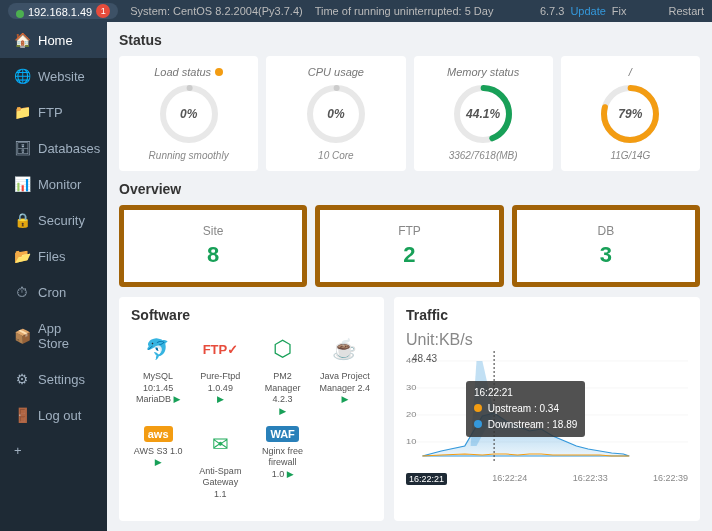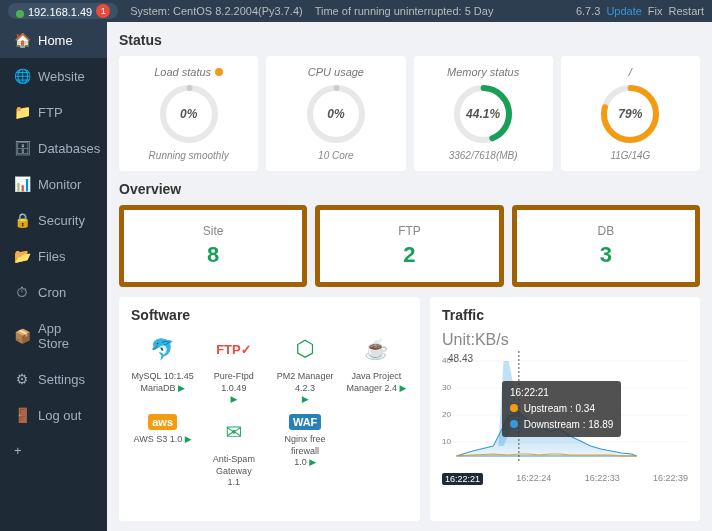--- a/index.html
+++ b/index.html
@@ -36,21 +36,21 @@
       width: 14px; height: 14px;
       font-size: 9px;
       color: #fff;
       display: flex; align-items: center; justify-content: center;
     }
     .top-bar .sys-info { display: flex; gap: 12px; color: #bbb; font-size: 11px; }
     .top-bar .right-actions { margin-left: auto; display: flex; gap: 6px; font-size: 11px; }
     .top-bar .right-actions .version { color: #bbb; }
     .top-bar .right-actions .update { color: #3498db; cursor: pointer; }
     .top-bar .right-actions .fix { color: #bbb; cursor: pointer; }
-    .top-bar .right-actions .restart { color: #bbb; cursor: pointer; }
+    .top-bar .right-actions .restart { color: #bbb; cursor: pointer; margin-left: 36px; }
 
     .main-container { display: flex; flex: 1; overflow: hidden; }
 
     .sidebar {
       width: 107px;
       background: #1e2a35;
       display: flex;
       flex-direction: column;
       flex-shrink: 0;
       overflow-y: auto;
@@ -182,21 +182,21 @@
       color: #555;
       text-align: center;
       line-height: 1.3;
     }
 
     
     .traffic-panel {
       background: #fff;
       border-radius: 4px;
       padding: 10px 12px;
-      width: 270px;
+      width: 306px;
       flex-shrink: 0;
       position: relative;
     }
     .traffic-unit { font-size: 16px; color: #888; margin-bottom: 2px; }
     .traffic-chart {
       width: 100%;
       height: 120px;
       position: relative;
     }
 

